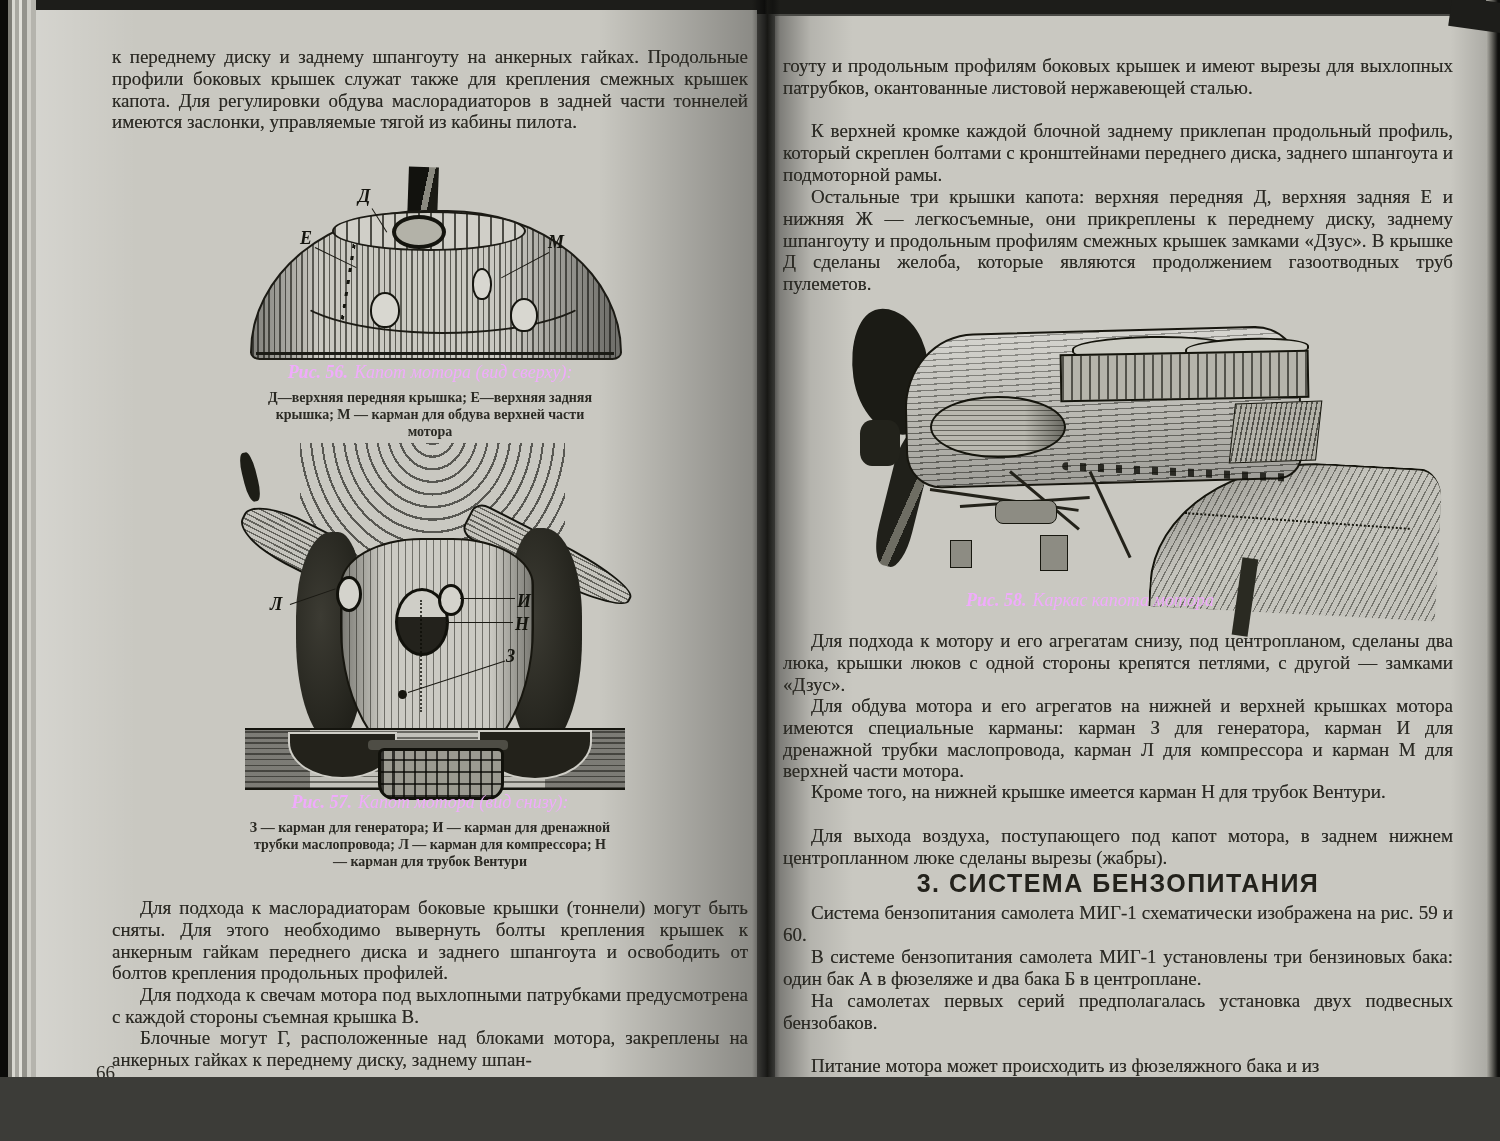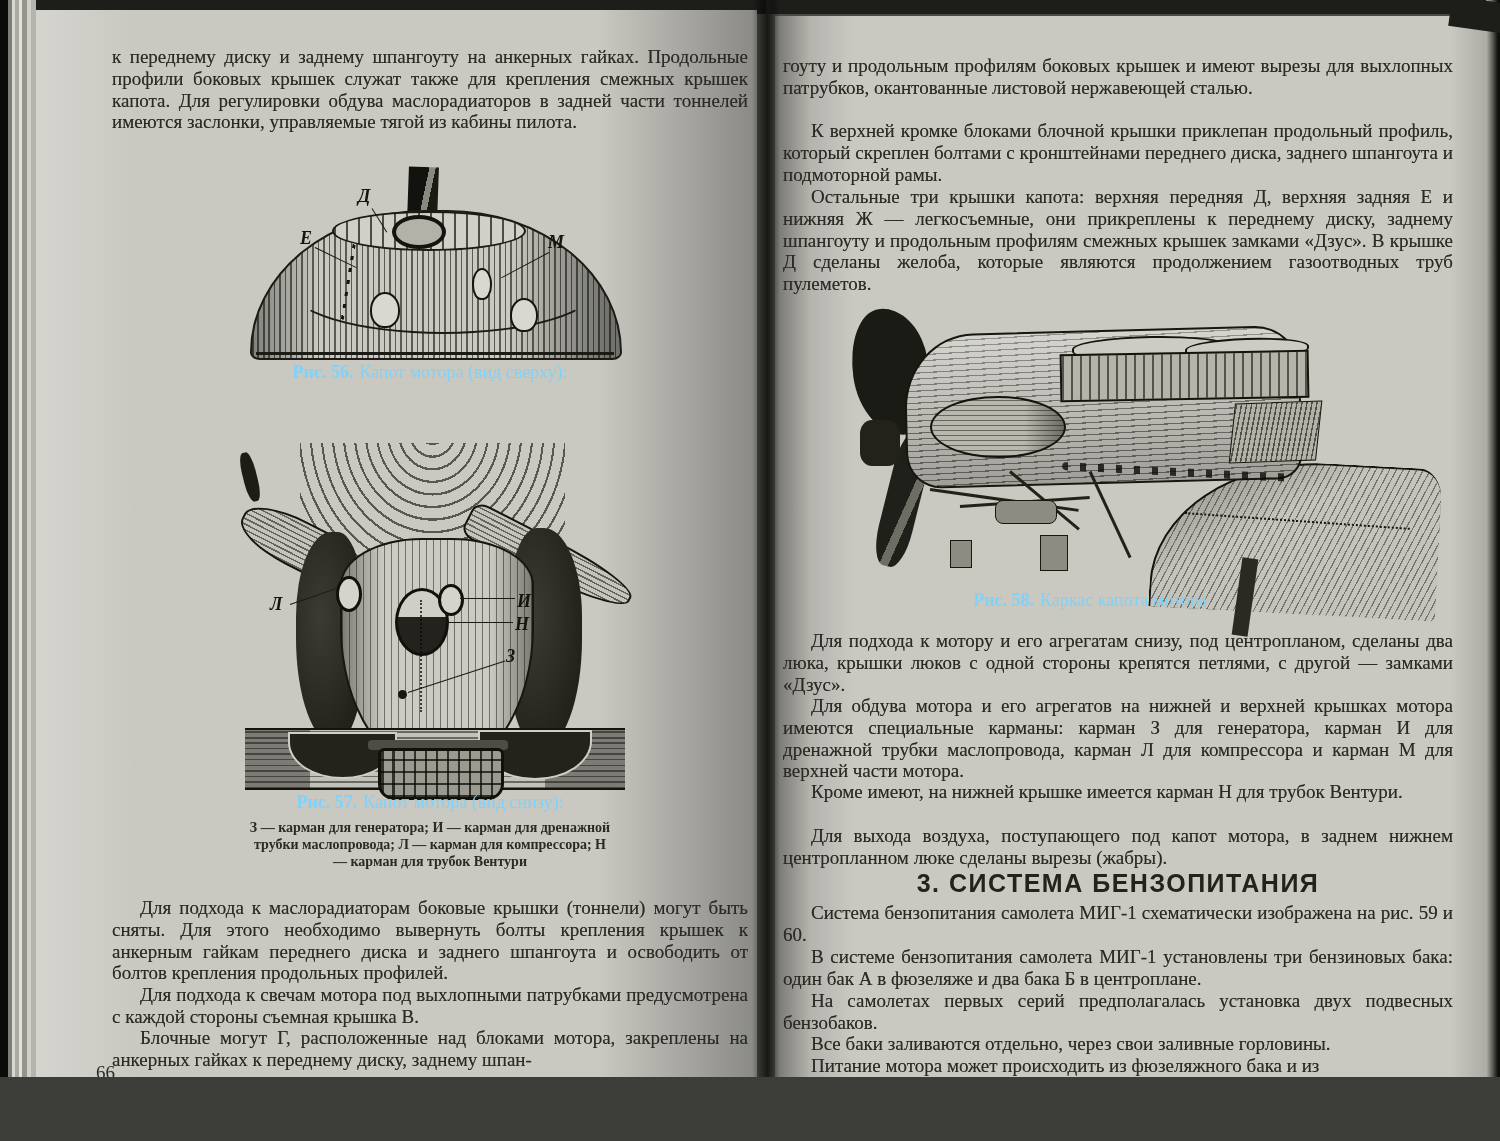--- a/index.html
+++ b/index.html
@@ -19,21 +19,21 @@
   .pageR-shade{left:775px;top:16px;width:711px;height:1125px;
      background:linear-gradient(90deg,rgba(0,0,0,.42),rgba(0,0,0,.10) 5%,rgba(0,0,0,0) 11%,rgba(0,0,0,0) 95%,rgba(0,0,0,.14));}
   .gutter{left:752px;top:0;width:28px;height:1141px;
      background:linear-gradient(90deg,rgba(0,0,0,0),rgba(0,0,0,.55) 45%,#171714 55%,rgba(0,0,0,.35) 75%,rgba(0,0,0,0));}
   .bottom-strip{left:36px;top:1128px;width:1450px;height:13px;background:#d7d6cf;opacity:.8;}
   .tr-corner{left:1450px;top:0;width:60px;height:30px;background:#1d1d1a;transform:rotate(8deg);}
   
   .para{position:absolute;font-size:19px;line-height:21.8px;color:#2b2a24;
         text-align:justify;text-shadow:0 0 .5px rgba(43,42,36,.55);}
   .indent{text-indent:28px;}
-  .cap{position:absolute;font-size:18px;color:#7dd3fc;text-align:center;}
+  .cap{position:absolute;font-size:18px;color:#f0abfc;text-align:center;font-style:italic;}
   .cap-ref{font-weight:bold;margin-right:6px;}
   .cap-legend{position:absolute;font-size:14px;font-weight:600;line-height:16.8px;
         color:#2b2a24;text-align:center;}
   .pagenum{position:absolute;font-size:19px;color:#2b2a24;}
   .heading{position:absolute;font-family:"Liberation Sans",sans-serif;font-weight:bold;
         font-size:25px;letter-spacing:1.5px;color:#23221c;text-align:center;}
   .sig{position:absolute;font-size:15px;color:#4d4c44;}
   .fig-label{position:absolute;font-style:italic;font-weight:bold;font-size:18px;color:#15150f;}
   .leader{position:absolute;height:0;border-top:1.6px solid #1a1913;transform-origin:left center;}
   
@@ -140,20 +140,21 @@
     <div class="leader" style="left:372px;top:208px;width:28px;transform:rotate(58deg);"></div>
     <div class="fig-label" style="left:300px;top:228px;">Е</div>
     <div class="leader" style="left:315px;top:247px;width:46px;transform:rotate(26deg);"></div>
     <div class="fig-label" style="left:548px;top:232px;">М</div>
     <div class="leader" style="left:549px;top:252px;width:54px;transform:rotate(152deg);"></div>
   </div>
 
   <div class="cap" style="left:250px;top:362px;width:360px;">
     <span class="cap-ref">Рис. 56.</span><span>Капот мотора (вид сверху):</span>
   </div>
+  <div class="cap-legend" style="left:262px;top:390px;width:336px;">Д—верхняя передняя крышка; Е—верхняя задняя крышка; М — карман для обдува верхней части мотора</div>
 
   <div>
     <div class="abs f57-arcs"></div>
     <div class="abs f57-sliver"></div>
     <div class="abs f57-bladeL"></div>
     <div class="abs f57-bladeR"></div>
     <div class="f57-lobe" style="left:296px;top:532px;width:70px;height:212px;border-radius:50% 40% 45% 55%/40% 45% 50% 50%;"></div>
     <div class="f57-lobe" style="left:506px;top:528px;width:76px;height:222px;border-radius:40% 50% 55% 45%/45% 40% 50% 50%;"></div>
     <div class="abs f57-cowl"></div>
     <div class="ringpocket" style="left:395px;top:588px;width:48px;height:62px;background:linear-gradient(#cfcec7 42%,#23221c 42%);"></div>
@@ -180,21 +181,21 @@
     <span class="cap-ref">Рис. 57.</span><span>Капот мотора (вид снизу):</span>
   </div>
   <div class="cap-legend" style="left:248px;top:820px;width:364px;">З — карман для генератора; И — карман для дренажной трубки маслопровода; Л — карман для компрессора; Н — карман для трубок Вентури</div>
 
   <div class="para indent" style="left:112px;top:897px;width:636px;">Для подхода к маслорадиаторам боковые крышки (тоннели) могут быть сняты. Для этого необходимо вывернуть болты крепления крышек к анкерным гайкам переднего диска и заднего шпангоута и освободить от болтов крепления продольных профилей.</div>
   <div class="para indent" style="left:112px;top:984px;width:636px;">Для подхода к свечам мотора под выхлопными патрубками предусмотрена с каждой стороны съемная крышка В.</div>
   <div class="para indent" style="left:112px;top:1027px;width:636px;">Блочные могут Г, расположенные над блоками мотора, закреплены на анкерных гайках к переднему диску, заднему шпан-</div>
   <div class="pagenum" style="left:96px;top:1062px;">66</div>
 
   <div class="para" style="left:783px;top:55px;width:670px;">гоуту и продольным профилям боковых крышек и имеют вырезы для выхлопных патрубков, окантованные листовой нержавеющей сталью.</div>
-  <div class="para indent" style="left:783px;top:120px;width:670px;">К верхней кромке блоками блочной крышки приклепан продольный профиль, который скреплен болтами с кронштейнами переднего диска, заднего шпангоута и подмоторной рамы.</div>
+  <div class="para indent" style="left:783px;top:120px;width:670px;">К верхней кромке каждой блочной заднему приклепан продольный профиль, который скреплен болтами с кронштейнами переднего диска, заднего шпангоута и подмоторной рамы.</div>
   <div class="para indent" style="left:783px;top:186px;width:670px;">Остальные три крышки капота: верхняя передняя Д, верхняя задняя Е и нижняя Ж — легкосъемные, они прикреплены к переднему диску, заднему шпангоуту и продольным профилям смежных крышек замками «Дзус». В крышке Д сделаны желоба, которые являются продолжением газоотводных труб пулеметов.</div>
 
   <div>
     <div class="abs f58-wing"></div>
     <div class="abs f58-dots"></div>
     <div class="abs f58-prop"></div>
     <div class="abs f58-bladeDn"></div>
     <div class="abs f58-hubbit"></div>
     <div class="abs f58-body"></div>
     <div class="abs f58-fair1"></div>
@@ -212,26 +213,25 @@
     <div class="f58-box" style="left:950px;top:540px;width:20px;height:26px;"></div>
     <div class="abs f58-strut"></div>
   </div>
 
   <div class="cap" style="left:860px;top:590px;width:460px;">
     <span class="cap-ref">Рис. 58.</span><span>Каркас капота мотора</span>
   </div>
 
   <div class="para indent" style="left:783px;top:630px;width:670px;">Для подхода к мотору и его агрегатам снизу, под центропланом, сделаны два люка, крышки люков с одной стороны крепятся петлями, с другой — замками «Дзус».</div>
   <div class="para indent" style="left:783px;top:695px;width:670px;">Для обдува мотора и его агрегатов на нижней и верхней крышках мотора имеются специальные карманы: карман З для генератора, карман И для дренажной трубки маслопровода, карман Л для компрессора и карман М для верхней части мотора.</div>
-  <div class="para indent" style="left:783px;top:781px;width:670px;">Кроме имеют, на нижней крышке имеется карман Н для трубок Вентури.</div>
+  <div class="para indent" style="left:783px;top:781px;width:670px;">Кроме того, на нижней крышке имеется карман Н для трубок Вентури.</div>
   <div class="para indent" style="left:783px;top:825px;width:670px;">Для выхода воздуха, поступающего под капот мотора, в заднем нижнем центропланном люке сделаны вырезы (жабры).</div>
 
   <div class="heading" style="left:783px;top:869px;width:670px;">3. СИСТЕМА БЕНЗОПИТАНИЯ</div>
 
   <div class="para indent" style="left:783px;top:902px;width:670px;">Система бензопитания самолета МИГ-1 схематически изображена на рис. 59 и 60.</div>
   <div class="para indent" style="left:783px;top:946px;width:670px;">В системе бензопитания самолета МИГ-1 установлены три бензиновых бака: один бак А в фюзеляже и два бака Б в центроплане.</div>
   <div class="para indent" style="left:783px;top:990px;width:670px;">На самолетах первых серий предполагалась установка двух подвесных бензобаков.</div>
-  <div class="para indent" style="left:783px;top:1033px;width:670px;">Все баки заливаются отдельно, через свои заливные горловины.</div>
   <div class="para indent" style="left:783px;top:1055px;width:670px;">Питание мотора может происходить из фюзеляжного бака и из</div>
 
   <div class="sig" style="left:772px;top:1076px;">5*</div>
   <div class="pagenum" style="left:1424px;top:1082px;">67</div>
 </div>
 
 </body></html>

